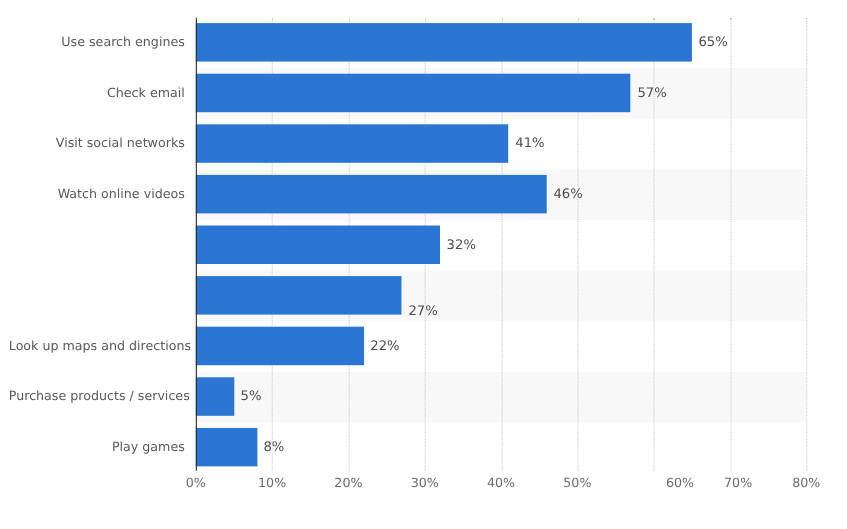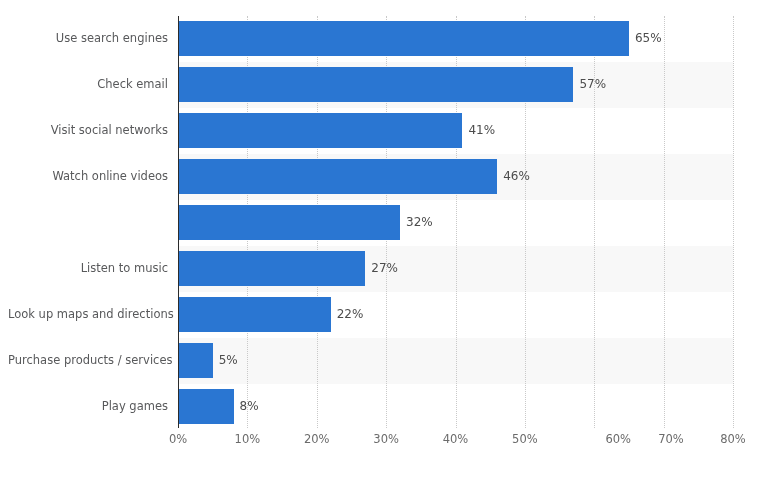--- a/index.html
+++ b/index.html
@@ -153,38 +153,37 @@
         <div class="bar-value" style="top: 5px; left: 450.938px;">65%</div>
         <div class="bar" style="top: 51px; width: 395.438px; background: rgb(42, 118, 210);"></div>
         <div class="bar-value" style="top: 51px; left: 395.438px;">57%</div>
         <div class="bar" style="top: 97px; width: 284.438px; background: rgb(42, 118, 210);"></div>
         <div class="bar-value" style="top: 97px; left: 284.438px;">41%</div>
         <div class="bar" style="top: 143px; width: 319.125px; background: rgb(42, 118, 210);"></div>
         <div class="bar-value" style="top: 143px; left: 319.125px;">46%</div>
         <div class="bar" style="top: 189px; width: 222px; background: rgb(42, 118, 210);"></div>
         <div class="bar-value" style="top: 189px; left: 222px;">32%</div>
         <div class="bar" style="top: 235px; width: 187.312px; background: rgb(42, 118, 210);"></div>
-        <div class="bar-value" style="top: 235px; left: 187.312px;">27%</div>
+        <div class="bar-value" style="top: 249px; left: 187.312px;">27%</div>
         <div class="bar" style="top: 281px; width: 152.625px; background: rgb(42, 118, 210);"></div>
         <div class="bar-value" style="top: 281px; left: 152.625px;">22%</div>
         <div class="bar" style="top: 327px; width: 34.6875px; background: rgb(42, 118, 210);"></div>
         <div class="bar-value" style="top: 327px; left: 34.6875px;">5%</div>
         <div class="bar" style="top: 373px; width: 55.5px; background: rgb(42, 118, 210);"></div>
         <div class="bar-value" style="top: 373px; left: 55.5px;">8%</div>
       </div>
   </div>
 
   <div class="y-axis"></div>
 
   <div class="cat-labels" id="cat-labels">
       <div class="cat-label" style="top: 14.5px;">Use search engines</div>
       <div class="cat-label" style="top: 60.5px;">Check email</div>
       <div class="cat-label" style="top: 106.5px;">Visit social networks</div>
       <div class="cat-label" style="top: 152.5px;">Watch online videos</div>
-      <div class="cat-label" style="top: 244.5px;">Listen to music</div>
       <div class="cat-label" style="top: 290.5px;">Look up maps and directions</div>
       <div class="cat-label" style="top: 336.5px;">Purchase products / services</div>
       <div class="cat-label" style="top: 382.5px;">Play games</div>
     </div>
 
   <div class="x-ticks" id="x-ticks">
       <div class="x-tick" style="left: 0px;">0%</div>
       <div class="x-tick" style="left: 69.375px;">10%</div>
       <div class="x-tick" style="left: 138.75px;">20%</div>
       <div class="x-tick" style="left: 208.125px;">30%</div>

